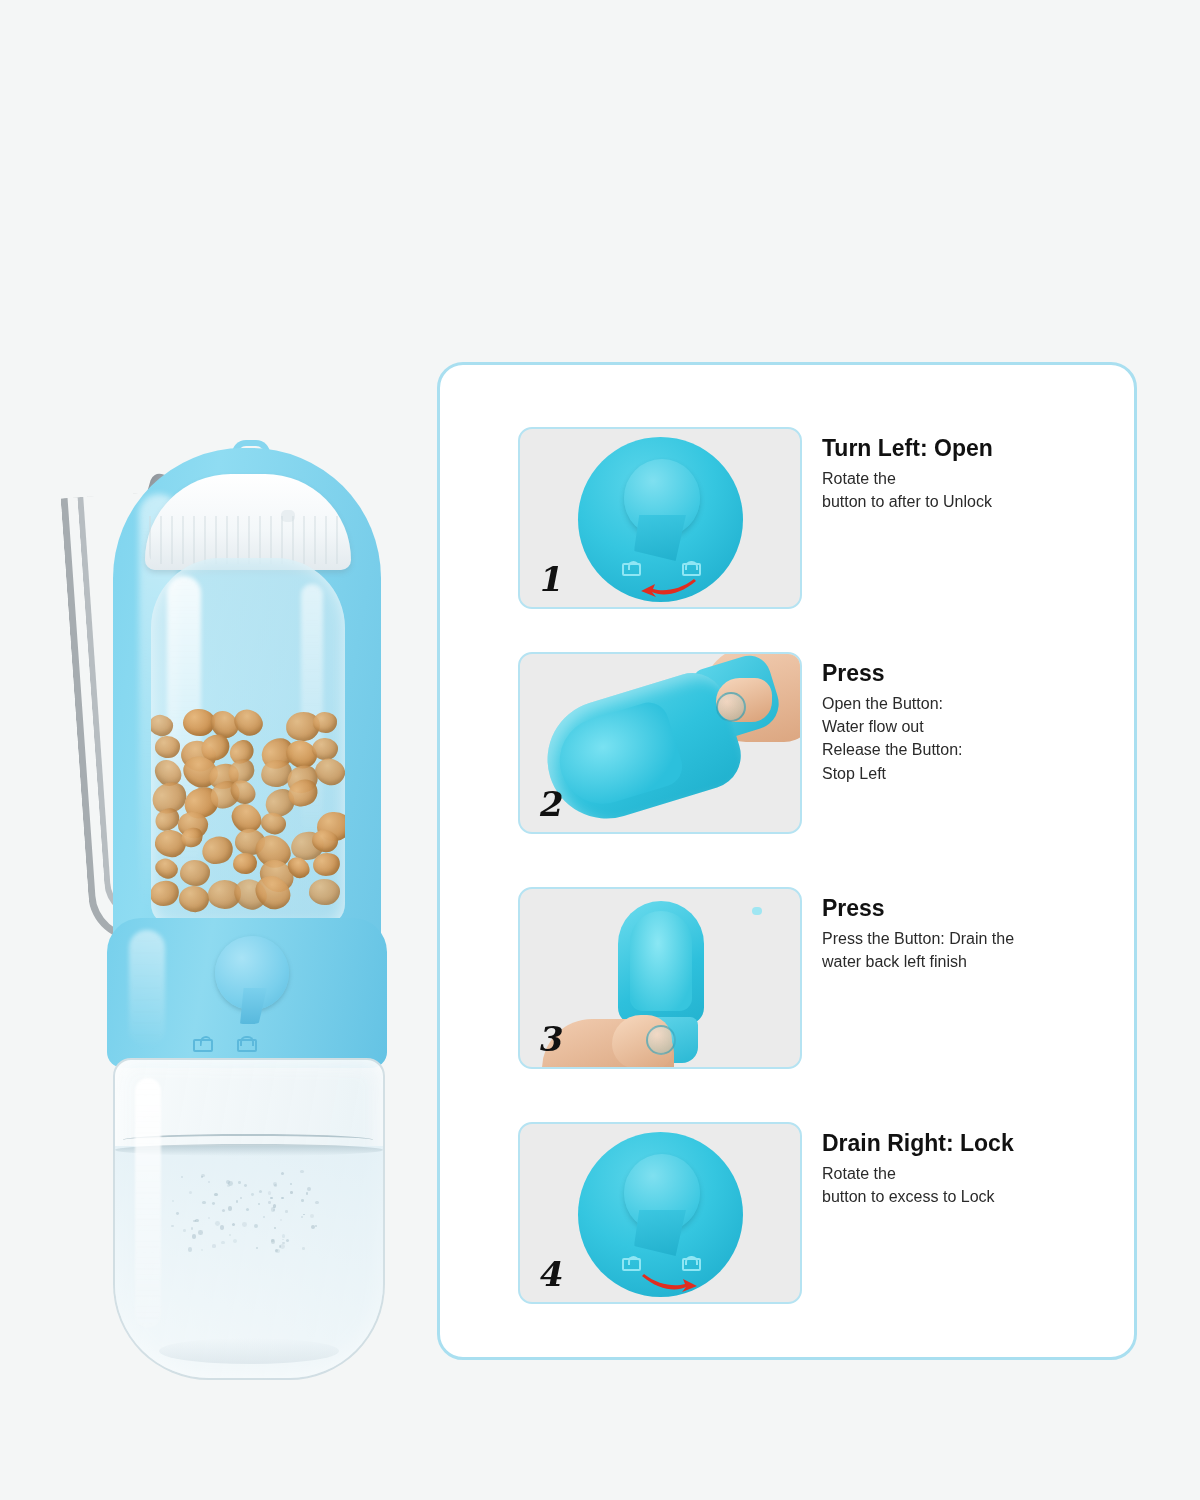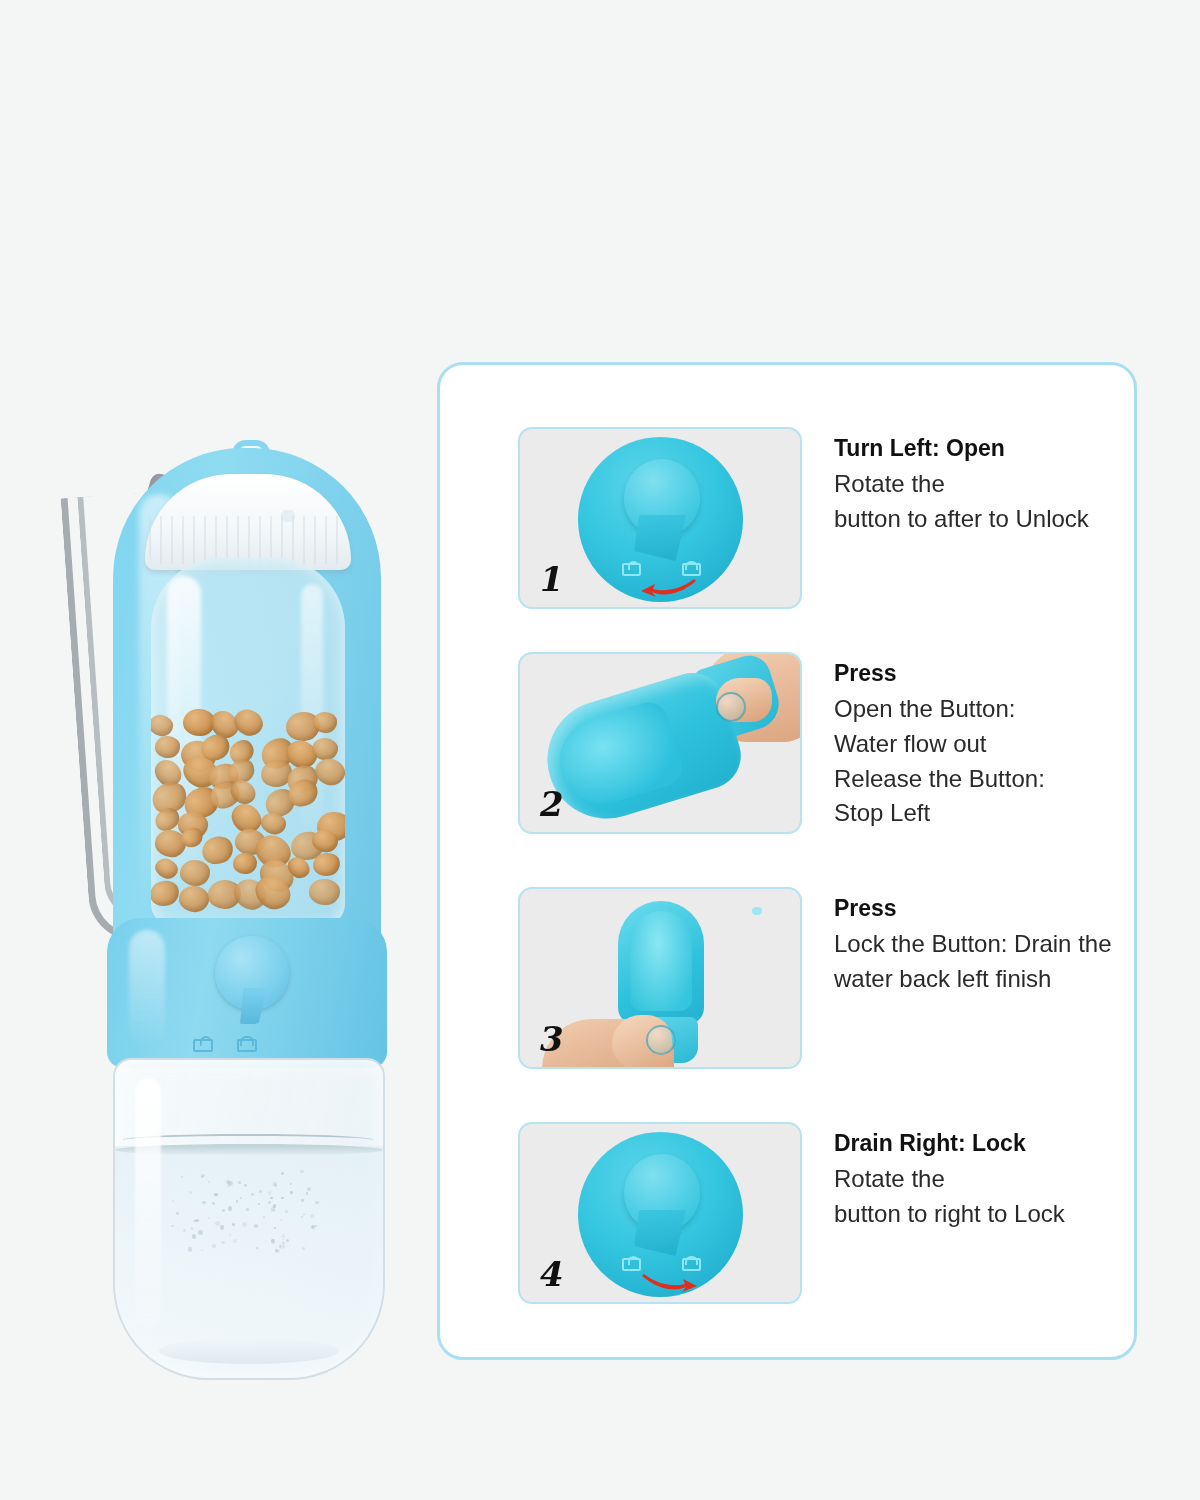--- a/index.html
+++ b/index.html
@@ -294,23 +294,23 @@
     border-radius:50px 34px 18px 18px;
   }
   .thumb3{
     position:absolute;left:92px;top:126px;width:60px;height:54px;
     background:linear-gradient(155deg,#f7d9bf,#dca780);
     border-radius:30px 26px 18px 26px;
   }
   .nub3{position:absolute;left:134px;top:6px;width:10px;height:8px;background:#9fe6f2;border-radius:4px;}
 
   
-  .txt{margin-left:32px;padding-top:8px;}
+  .txt{margin-left:20px;padding-top:8px;}
   .step-head{font-size:23px;font-weight:bold;color:#111;margin-bottom:5px;}
-  .step-line{font-size:24px;color:#2a2a2a;line-height:1.45;}
+  .step-line{font-size:16px;color:#2a2a2a;line-height:1.45;}
 </style>
 </head>
 <body>
 
 <div class="page">
 
 
   <div class="product">
 
     <div class="lanyard">
@@ -554,21 +554,21 @@
             <div class="nub3"></div>
           </div>
           <div class="neck3"></div>
           <div class="hand3"></div>
           <div class="thumb3"></div>
           <div class="btn3"></div>
           <div class="stepnum">3</div>
         </div>
         <div class="txt">
           <div class="step-head">Press</div>
-          <div class="step-line">Lock the Button: Drain the</div>
+          <div class="step-line">Press the Button: Drain the</div>
           <div class="step-line">water back left finish</div>
         </div>
       </div>
 
       <div class="step step-4">
         <div class="card">
           <div class="knobshot">
             <div class="ks-head"></div>
             <div class="ks-tail"></div>
             <div class="ks-lock open ksl-a">
@@ -583,19 +583,19 @@
               <svg width="58" height="18" viewBox="0 0 58 18">
                 <path d="M2 2 C18 16, 36 18, 46 13 L42 18 L57 12 L43 5 L45 10 C34 13, 18 11, 4 0 Z" fill="#e02d20"></path>
               </svg>
             </div>
           </div>
           <div class="stepnum">4</div>
         </div>
         <div class="txt">
           <div class="step-head">Drain Right: Lock</div>
           <div class="step-line">Rotate the</div>
-          <div class="step-line">button to right to Lock</div>
+          <div class="step-line">button to excess to Lock</div>
         </div>
       </div>
 
     </div>
   </div>
 </div>
 
 </body></html>

